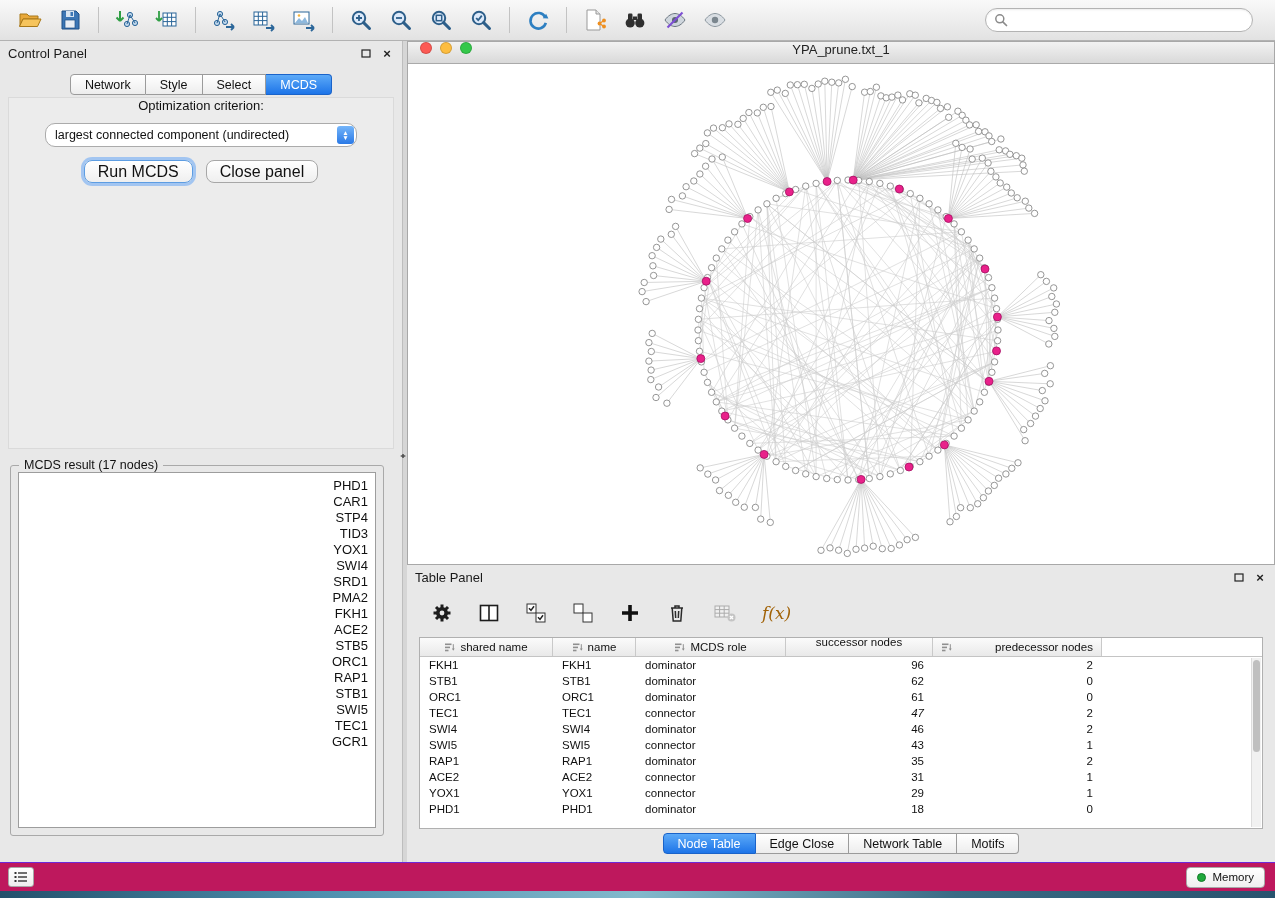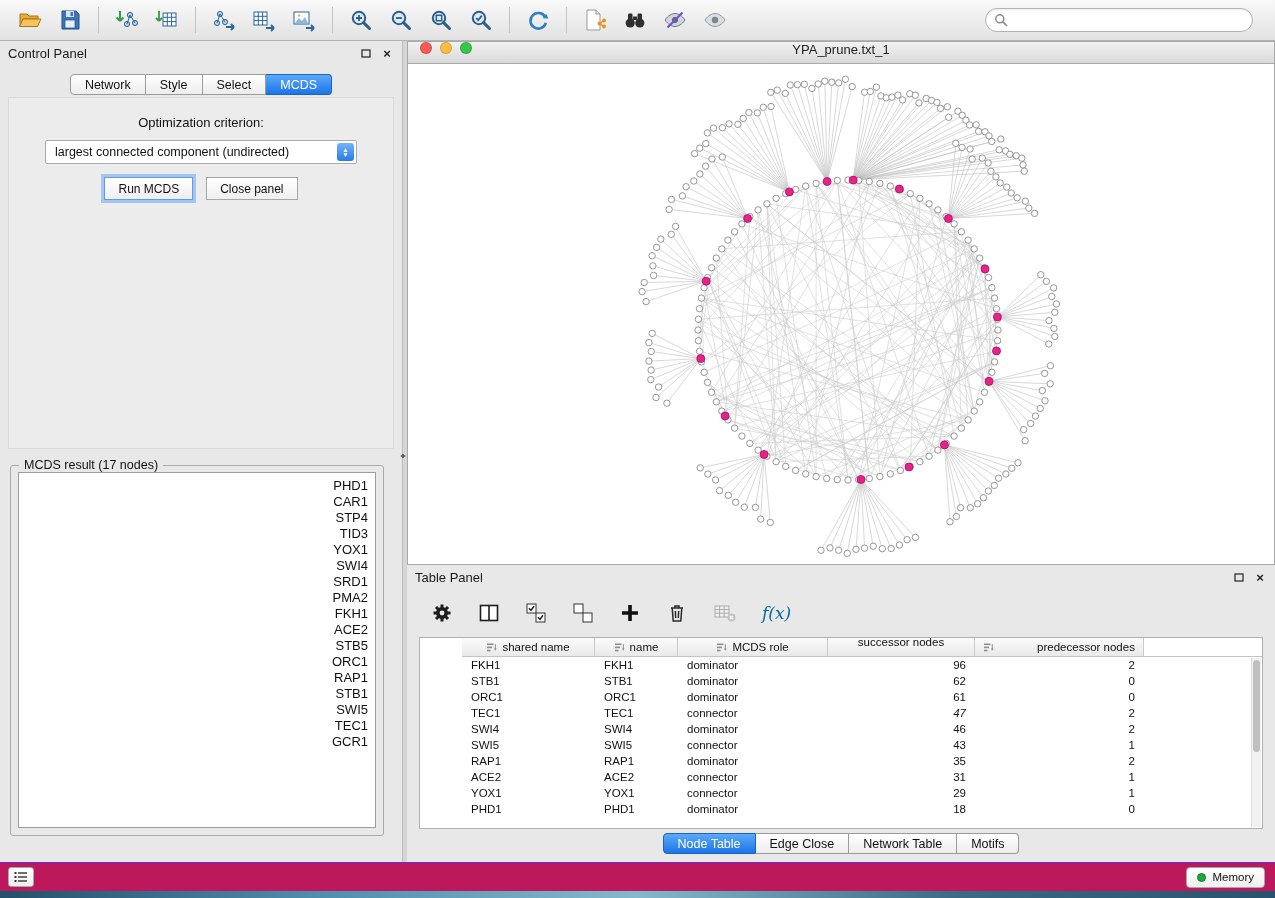--- a/index.html
+++ b/index.html
@@ -18,26 +18,26 @@
   .control-panel{position:absolute;left:0;top:41px;width:403px;height:821px;background:#e8e8e8;border-right:1px solid #bdbdbd;}
   .panel-header{height:24px;display:flex;align-items:center;padding:0 8px;font-size:13px;color:#1a1a1a;}
   .panel-header .ph-icons{margin-left:auto;display:flex;align-items:center;gap:7px;}
   .ph-btn{width:14px;height:14px;display:flex;align-items:center;justify-content:center;color:#222;font-weight:bold;font-size:13px;line-height:1;}
   .seg-tabs{display:flex;justify-content:center;margin-top:9px;}
   .seg-tab{height:21px;line-height:20px;padding:0 14px;font-size:12.5px;background:linear-gradient(#ffffff,#ededed);border:1px solid #9b9b9b;border-left:none;color:#111;}
   .seg-tab:first-child{border-left:1px solid #9b9b9b;border-radius:4px 0 0 4px;}
   .seg-tab:last-child{border-radius:0 4px 4px 0;}
   .seg-tab.active{background:linear-gradient(#5caaf8,#1d74e8);color:#fff;border-color:#1a63c9;}
   .inner-panel{position:absolute;left:8px;right:8px;top:56px;height:352px;background:#ececec;border:1px solid #dadada;}
-  .opt-label{text-align:center;margin-top:17px;font-size:13px;}
-  .dropdown{width:312px;height:24px;margin:10px auto 0;background:#fff;border:1px solid #ababab;border-radius:2px;display:flex;align-items:center;position:relative;font-size:12.5px;padding-left:9px;}
+  .opt-label{text-align:center;font-size:13px;}
+  .dropdown{width:312px;height:24px;margin:10px auto 0;background:#fff;border:1px solid #ababab;border-radius:10px;display:flex;align-items:center;position:relative;font-size:12.5px;padding-left:9px;}
   .dd-stepper{position:absolute;right:2px;top:2px;width:17px;height:18px;background:linear-gradient(#74b5fa,#2a79e6);border-radius:3px;display:flex;flex-direction:column;align-items:center;justify-content:center;color:#fff;}
   .dd-stepper span{font-size:6.5px;line-height:5.5px;}
   .btn-row{display:flex;justify-content:center;gap:13px;margin-top:13px;}
-  .btn{height:23px;padding:0 13px;border:1px solid #a7a7a7;border-radius:0;background:linear-gradient(#ffffff,#efefef);font-size:12px;font-family:inherit;color:#111;}
+  .btn{height:23px;padding:0 13px;border:1px solid #a7a7a7;border-radius:8px;background:linear-gradient(#ffffff,#efefef);font-size:16px;font-family:inherit;color:#111;}
   .btn.focus-ring{box-shadow:0 0 0 3px rgba(102,165,245,.55);border-color:#5d9de2;}
   .result-box{position:absolute;left:10px;right:18px;top:424px;bottom:26px;border:1px solid #a9a9a9;border-radius:3px;text-align:right;}
   .result-legend{position:absolute;top:-8px;left:8px;background:#e8e8e8;padding:0 5px;font-size:12.5px;}
   .result-list{position:absolute;left:7px;right:7px;top:6px;bottom:7px;background:#fff;border:1px solid #9d9d9d;padding:5px 7px;font-size:13px;overflow:hidden;}
   .mcds-item{line-height:16px;}
 
   
   .splitter-v{position:absolute;left:403px;top:41px;width:4px;height:821px;background:#d6d6d6;}
   .splitter-handle{position:absolute;left:-3px;top:410px;font-size:8px;color:#555;letter-spacing:-2px;}
 
@@ -49,21 +49,21 @@
   .light.red{background:#fc5a54;}
   .light.yellow{background:#fdbd3f;}
   .light.green{background:#34c84a;}
   .net-title{position:absolute;left:0;right:0;text-align:center;font-size:13px;color:#222;pointer-events:none;}
   #network-svg{display:block;width:866px;height:500px;background:#fff;}
 
   
   .table-panel{position:absolute;left:407px;top:565px;width:868px;height:297px;background:#e8e8e8;}
   .tp-toolbar{margin:4px 12px 0;height:40px;display:flex;align-items:center;gap:25px;padding-left:12px;}
   .tp-icon{display:flex;align-items:center;justify-content:center;}
-  .table-area{position:absolute;left:12px;right:12px;top:72px;height:192px;background:#fff;border:1px solid #b0b0b0;overflow:hidden;padding-left:42px;}
+  .table-area{position:absolute;left:12px;right:12px;top:72px;height:192px;background:#fff;border:1px solid #b0b0b0;overflow:hidden;}
   .thead{display:flex;height:19px;border-bottom:1px solid #c4c4c4;}
   .th{display:flex;align-items:center;justify-content:center;gap:5px;font-size:11.5px;background:linear-gradient(#fbfbfb,#e9e9e9);border-right:1px solid #c9c9c9;white-space:nowrap;overflow:hidden;}
   .th .caret{font-size:9px;color:#444;}
   .trow{display:flex;height:16px;align-items:center;font-size:11.5px;}
   .td{padding:0 9px;white-space:nowrap;overflow:hidden;}
   .td.num{text-align:right;}
   .vscroll{position:absolute;right:1px;top:20px;bottom:1px;width:10px;background:#f1f1f1;border-left:1px solid #dcdcdc;}
   .vthumb{position:absolute;left:1px;right:1px;top:2px;height:92px;background:#bfbfbf;border-radius:4px;}
   .table-tabs{position:absolute;left:0;right:0;top:268px;display:flex;justify-content:center;}
 
@@ -975,21 +975,21 @@
               <line x1="2" y1="7.6" x2="16" y2="7.6"></line>
               <line x1="2" y1="11.2" x2="16" y2="11.2"></line>
               <line x1="6.6" y1="4" x2="6.6" y2="15"></line>
               <line x1="11.2" y1="4" x2="11.2" y2="15"></line>
             </g>
             <circle cx="18.5" cy="15.5" r="4" fill="#c4c4c4"></circle>
             <path d="M17 14l3 3M20 14l-3 3" stroke="#fff" stroke-width="1.4"></path>
           </svg>
       </span>
       <span class="tp-icon">
-        <span style="font-family:'DejaVu Serif',serif;font-style:italic;color:#0369a1;font-size:17px;">f(x)</span>
+        <span style="font-family:'DejaVu Serif',serif;font-style:italic;color:#a16207;font-size:17px;">f(x)</span>
       </span>
     </div>
     <div class="table-area">
       <div class="thead">
           <div class="th" style="width: 133px;">
             <svg width="11" height="11" viewBox="0 0 11 11">
               <g fill="#8f8f8f">
                 <rect x="1" y="1.5" width="6.5" height="1.6"></rect>
                 <rect x="1" y="4.6" width="5" height="1.6"></rect>
                 <rect x="1" y="7.7" width="3.5" height="1.6"></rect>

